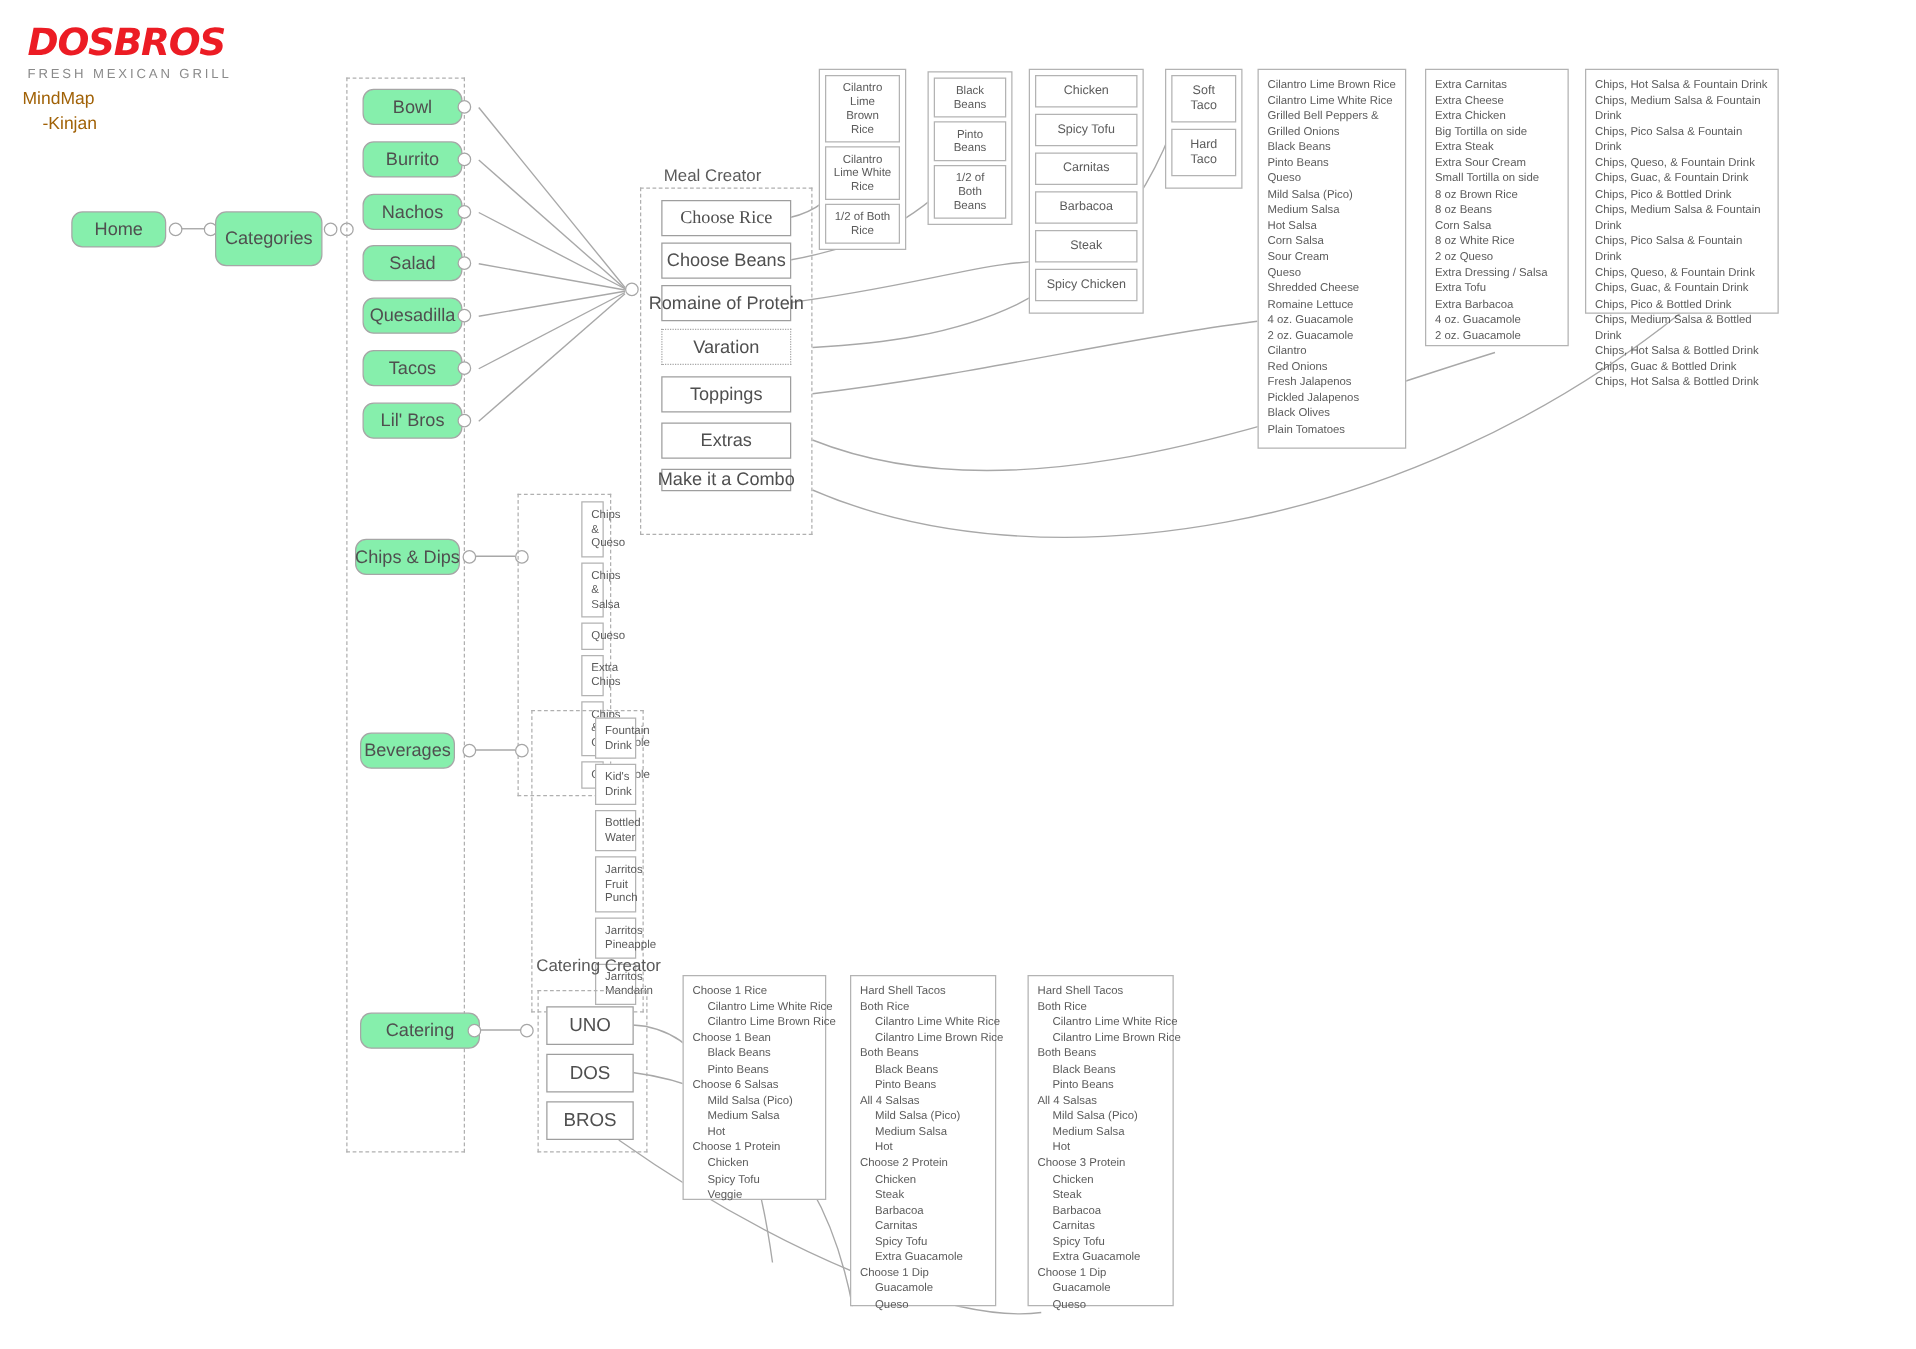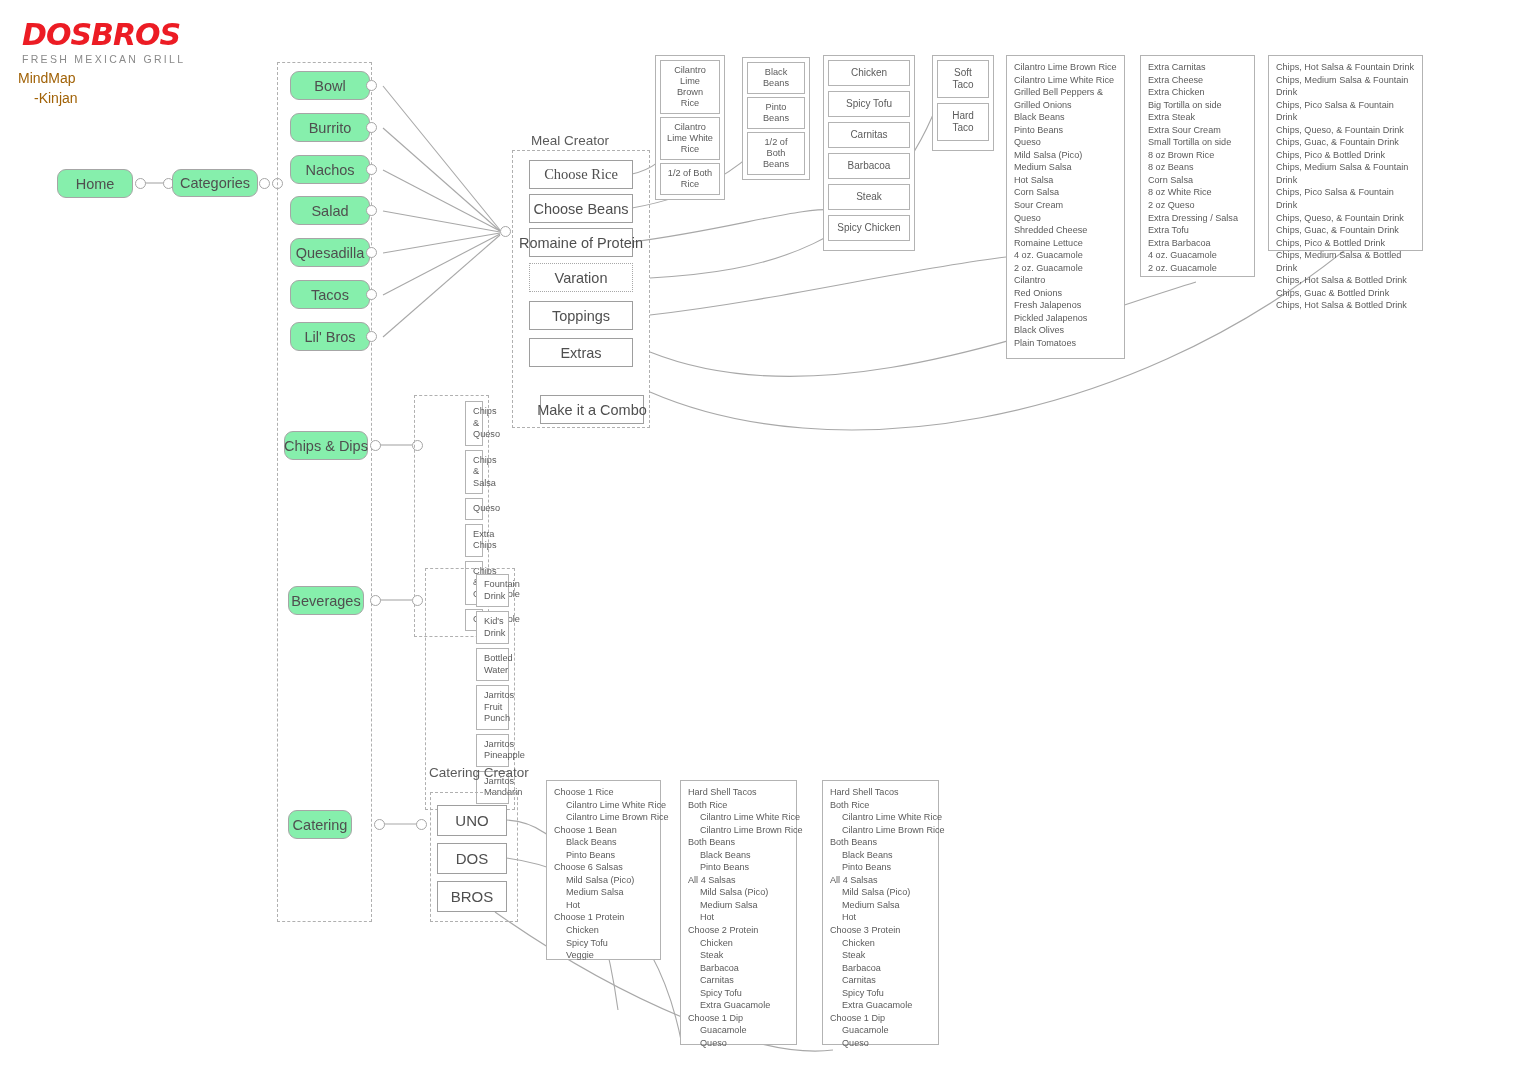--- a/index.html
+++ b/index.html
@@ -216,21 +216,21 @@
     <div>MindMap</div>
     <div class="sub">-Kinjan</div>
   </div>
 
   <div class="pill" style="left:57px; top:169px; width:76px; height:29px;">
     <span>Home</span>
   </div>
   <div class="knob" style="left:135px; top:178px;"></div>
   <div class="knob" style="left:163px; top:178px;"></div>
 
-  <div class="pill" style="left:172px; top:169px; width:86px; height:28px;">
+  <div class="pill" style="left:172px; top:169px; width:86px; height:44px;">
     <span>Categories</span>
   </div>
   <div class="knob" style="left:259px; top:178px;"></div>
   <div class="knob" style="left:272px; top:178px;"></div>
 
   <div class="dashgroup" style="left:277px; top:62px; width:95px; height:860px;"></div>
 
   <div id="category-pills">
       <div class="pill" style="left: 290px; top: 71px; width: 80px; height: 29px;">
         <span>Bowl</span>
@@ -276,21 +276,21 @@
       </div>
       <div class="stepbox dotted" style="left: 529px; top: 263px; width: 104px; height: 29px;">
         <span>Varation</span>
       </div>
       <div class="stepbox" style="left: 529px; top: 301px; width: 104px; height: 29px;">
         <span>Toppings</span>
       </div>
       <div class="stepbox" style="left: 529px; top: 338px; width: 104px; height: 29px;">
         <span>Extras</span>
       </div>
-      <div class="stepbox" style="left: 540px; top: 375px; width: 104px; height: 29px; margin-top: 20px;">
+      <div class="stepbox" style="left: 529px; top: 375px; width: 104px; height: 18px;">
         <span>Make it a Combo</span>
       </div>
     </div>
 
   <div class="knob" style="left:500px; top:226px;"></div>
 
   <div class="optgroup" style="left:655px; top:55px; width:70px;">
     <div id="rice-opts">
         <div class="opt">Cilantro Lime Brown Rice</div>
         <div class="opt">Cilantro Lime White Rice</div>
@@ -418,21 +418,21 @@
     <div id="bev-opts">
         <div class="opt">Fountain Drink</div>
         <div class="opt">Kid's Drink</div>
         <div class="opt">Bottled Water</div>
         <div class="opt">Jarritos Fruit Punch</div>
         <div class="opt">Jarritos Pineapple</div>
         <div class="opt">Jarritos Mandarin</div>
       </div>
   </div>
 
-  <div class="pill" style="left:288px; top:810px; width:64px; height:29px;">
+  <div class="pill" style="left:288px; top:810px; width:96px; height:29px;">
     <span>Catering</span>
   </div>
   <div class="knob" style="left:374px; top:819px;"></div>
   <div class="knob" style="left:416px; top:819px;"></div>
 
   <div class="grouplabel" style="left:429px; top:765px;">Catering Creator</div>
   <div class="dashgroup" style="left:430px; top:792px; width:88px; height:130px;"></div>
   <div id="catering-tiers">
       <div class="catbox" style="left: 437px; top: 805px; width: 70px; height: 31px;">
         <span>UNO</span>

